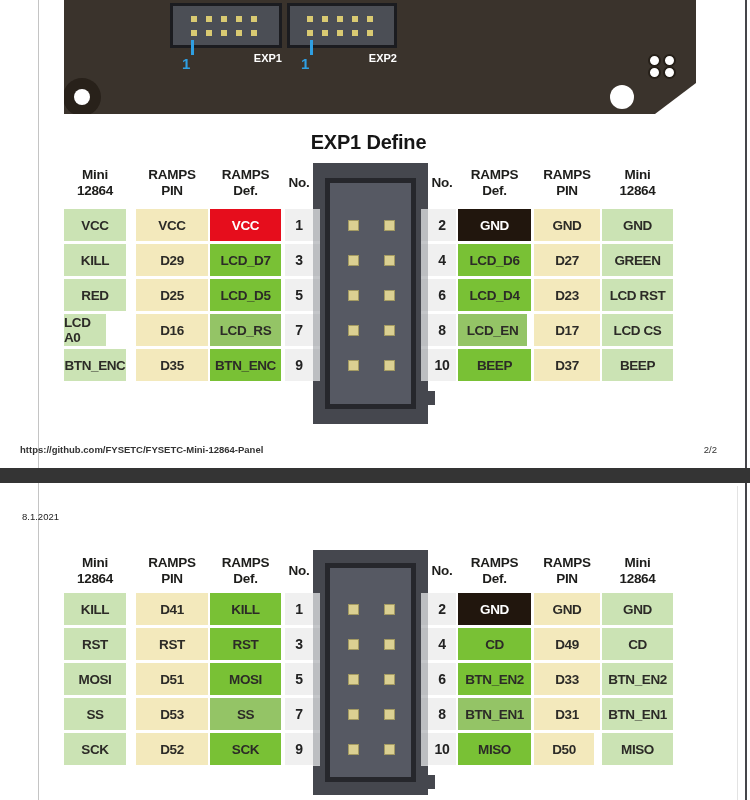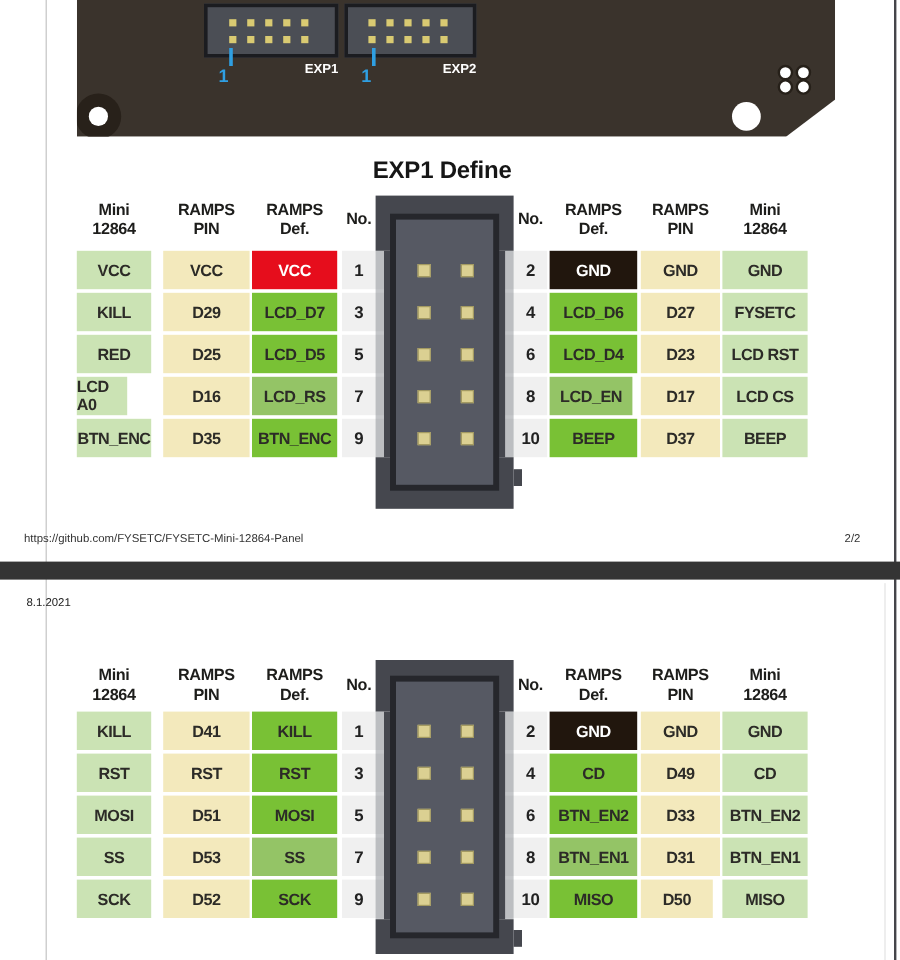--- a/index.html
+++ b/index.html
@@ -153,21 +153,21 @@
         <div class="cell c-blk" style="left: 394px; width: 73px; top: 0px;">GND</div>
         <div class="cell c-tan" style="left: 470px; width: 66px; top: 0px;">GND</div>
         <div class="cell c-lg" style="left: 538px; width: 71px; top: 0px;">GND</div>
         <div class="cell c-lg" style="left: 0px; width: 62px; top: 35px;">KILL</div>
         <div class="cell c-tan" style="left: 72px; width: 72px; top: 35px;">D29</div>
         <div class="cell c-g" style="left: 146px; width: 71px; top: 35px;">LCD_D7</div>
         <div class="cell c-no noL" style="left: 221px; width: 46px; top: 35px;">3</div>
         <div class="cell c-no noR" style="left: 346px; width: 46px; top: 35px;">4</div>
         <div class="cell c-g" style="left: 394px; width: 73px; top: 35px;">LCD_D6</div>
         <div class="cell c-tan" style="left: 470px; width: 66px; top: 35px;">D27</div>
-        <div class="cell c-lg" style="left: 538px; width: 71px; top: 35px;">FYSETC</div>
+        <div class="cell c-lg" style="left: 538px; width: 71px; top: 35px;">GREEN</div>
         <div class="cell c-lg" style="left: 0px; width: 62px; top: 70px;">RED</div>
         <div class="cell c-tan" style="left: 72px; width: 72px; top: 70px;">D25</div>
         <div class="cell c-g" style="left: 146px; width: 71px; top: 70px;">LCD_D5</div>
         <div class="cell c-no noL" style="left: 221px; width: 46px; top: 70px;">5</div>
         <div class="cell c-no noR" style="left: 346px; width: 46px; top: 70px;">6</div>
         <div class="cell c-g" style="left: 394px; width: 73px; top: 70px;">LCD_D4</div>
         <div class="cell c-tan" style="left: 470px; width: 66px; top: 70px;">D23</div>
         <div class="cell c-lg" style="left: 538px; width: 71px; top: 70px;">LCD RST</div>
         <div class="cell c-lg" style="left: 0px; width: 42px; top: 105px;">LCD A0</div>
         <div class="cell c-tan" style="left: 72px; width: 72px; top: 105px;">D16</div>
@@ -202,26 +202,26 @@
         <div class="pin" style="left: 71px; top: 92px;"></div>
         <div class="pin" style="left: 35px; top: 127px;"></div>
         <div class="pin" style="left: 71px; top: 127px;"></div>
         <div class="pin" style="left: 35px; top: 162px;"></div>
         <div class="pin" style="left: 71px; top: 162px;"></div>
         <div class="pin" style="left: 35px; top: 197px;"></div>
         <div class="pin" style="left: 71px; top: 197px;"></div>
       </div>
   </section>
 
-  <div class="small-txt" style="left:20px;top:444px;">https://github.com/FYSETC/FYSETC-Mini-12864-Panel</div>
+  <div class="small-txt" style="left:20px;top:444px;font-weight:bold;">https://github.com/FYSETC/FYSETC-Mini-12864-Panel</div>
   <div class="small-txt" style="right:33px;top:444px;">2/2</div>
 
   <div class="separator" style="top:468px;"></div>
 
-  <div class="small-txt" style="left:22px;top:497px;color:#222;">8.1.2021</div>
+  <div class="small-txt" style="left:22px;top:511px;color:#222;">8.1.2021</div>
 
   <section class="expsec" style="top:518px;height:282px;">
 
     <div>
       <div class="hdr" style="left:0;width:62px;top:33px;">
           <span>Mini</span>
           <span>12864</span>
         </div>
       <div class="hdr" style="left:72px;width:72px;top:33px;">
           <span>RAMPS</span>

